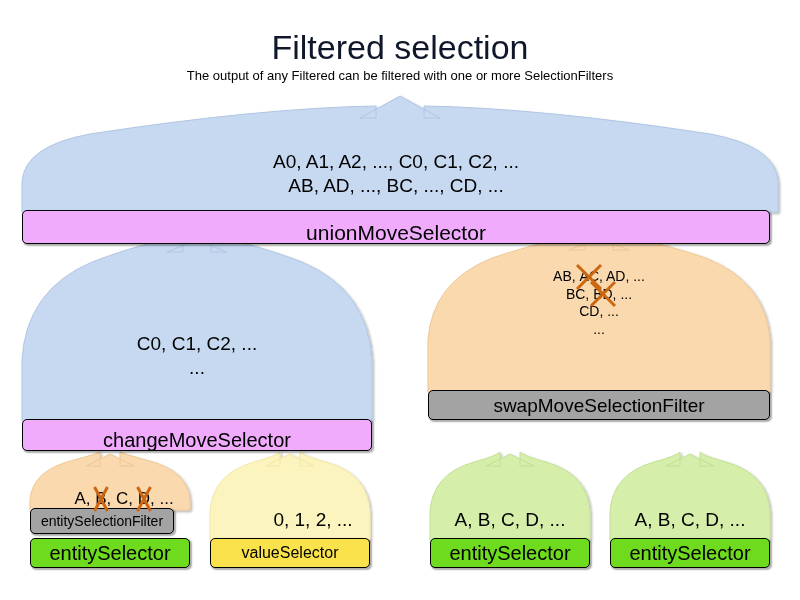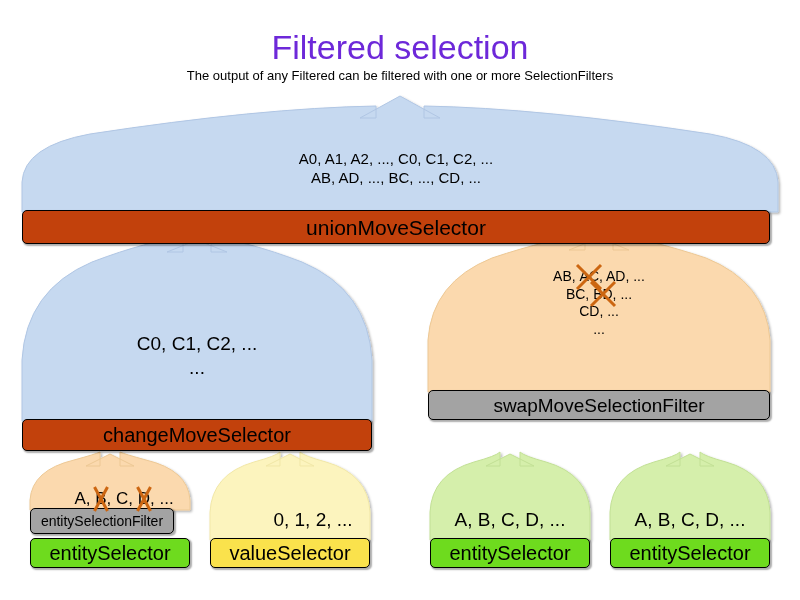--- a/index.html
+++ b/index.html
@@ -26,41 +26,41 @@
     height: 600px;
   }
   .heading {
     position: absolute;
     width: 800px;
     text-align: center;
   }
   .title {
     top: 28px;
     font-size: 34px;
-    color: #6d28d9;
+    color: #0f172a;
     letter-spacing: 0px;
   }
   .subtitle {
     top: 68px;
     font-size: 13px;
     color: #000000;
   }
   .bar {
     position: absolute;
     box-sizing: border-box;
     border: 1.6px solid #000000;
     border-radius: 5px;
     display: flex;
     align-items: center;
     justify-content: center;
     color: #000000;
     line-height: 1;
     box-shadow: 1.5px 1.5px 1.5px rgba(0,0,0,0.32);
   }
-  .bar.blue   { background: #c2410c; }
+  .bar.blue   { background: #f0abfc; align-items: flex-end; }
   .bar.orange { background: #a3a3a3; }
   .bar.green  { background: #6EDB1E; }
   .bar.yellow { background: #FAE24C; }
 
   .domelabel {
     position: absolute;
     text-align: center;
     color: #000000;
     pointer-events: none;
   }
@@ -209,33 +209,33 @@
 
 
   <div class="bar orange" style="left:30px; top:508px; width:144px; height:26px; font-size:14px;">
     <span>entitySelectionFilter</span>
   </div>
 
   <div class="bar green" style="left:30px; top:538px; width:160px; height:30px; font-size:20px;">
     <span>entitySelector</span>
   </div>
 
-  <div class="bar yellow" style="left:210px; top:538px; width:160px; height:30px; font-size:20px;">
+  <div class="bar yellow" style="left:210px; top:538px; width:160px; height:30px; font-size:16px;">
     <span>valueSelector</span>
   </div>
 
   <div class="bar green" style="left:430px; top:538px; width:160px; height:30px; font-size:20px;">
     <span>entitySelector</span>
   </div>
 
   <div class="bar green" style="left:610px; top:538px; width:160px; height:30px; font-size:20px;">
     <span>entitySelector</span>
   </div>
 
-  <div class="domelabel" style="left:22px; top:150px; width:748px; font-size:15px;">
+  <div class="domelabel" style="left:22px; top:150px; width:748px; font-size:19px;">
     <div>A0, A1, A2, ..., C0, C1, C2, ...</div>
     <div>AB, AD, ..., BC, ..., CD, ...</div>
   </div>
 
   <div class="domelabel" style="left:22px; top:332px; width:350px; font-size:19px;">
     <div>C0, C1, C2, ...</div>
     <div>...</div>
   </div>
 
   <div class="domelabel" id="swap-output-text" style="left:428px; top:268px; width:342px; font-size:14px;">

